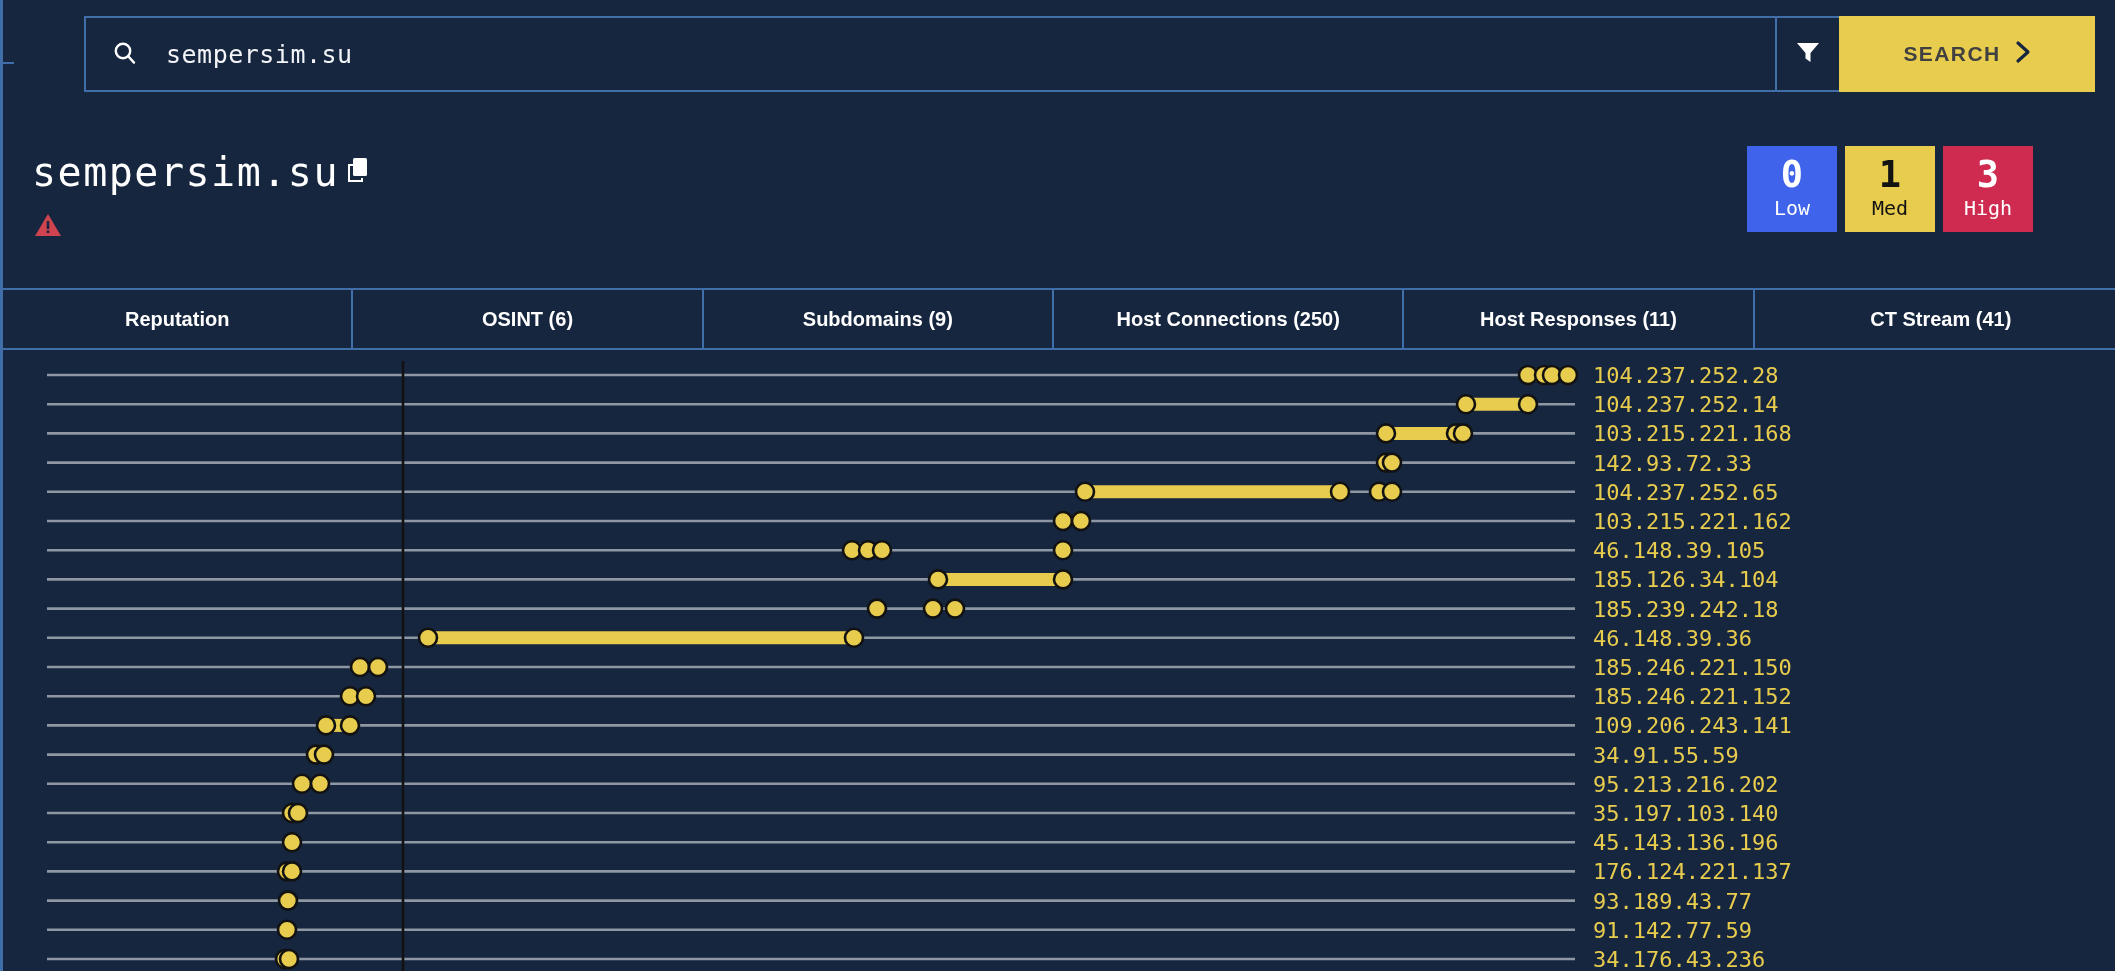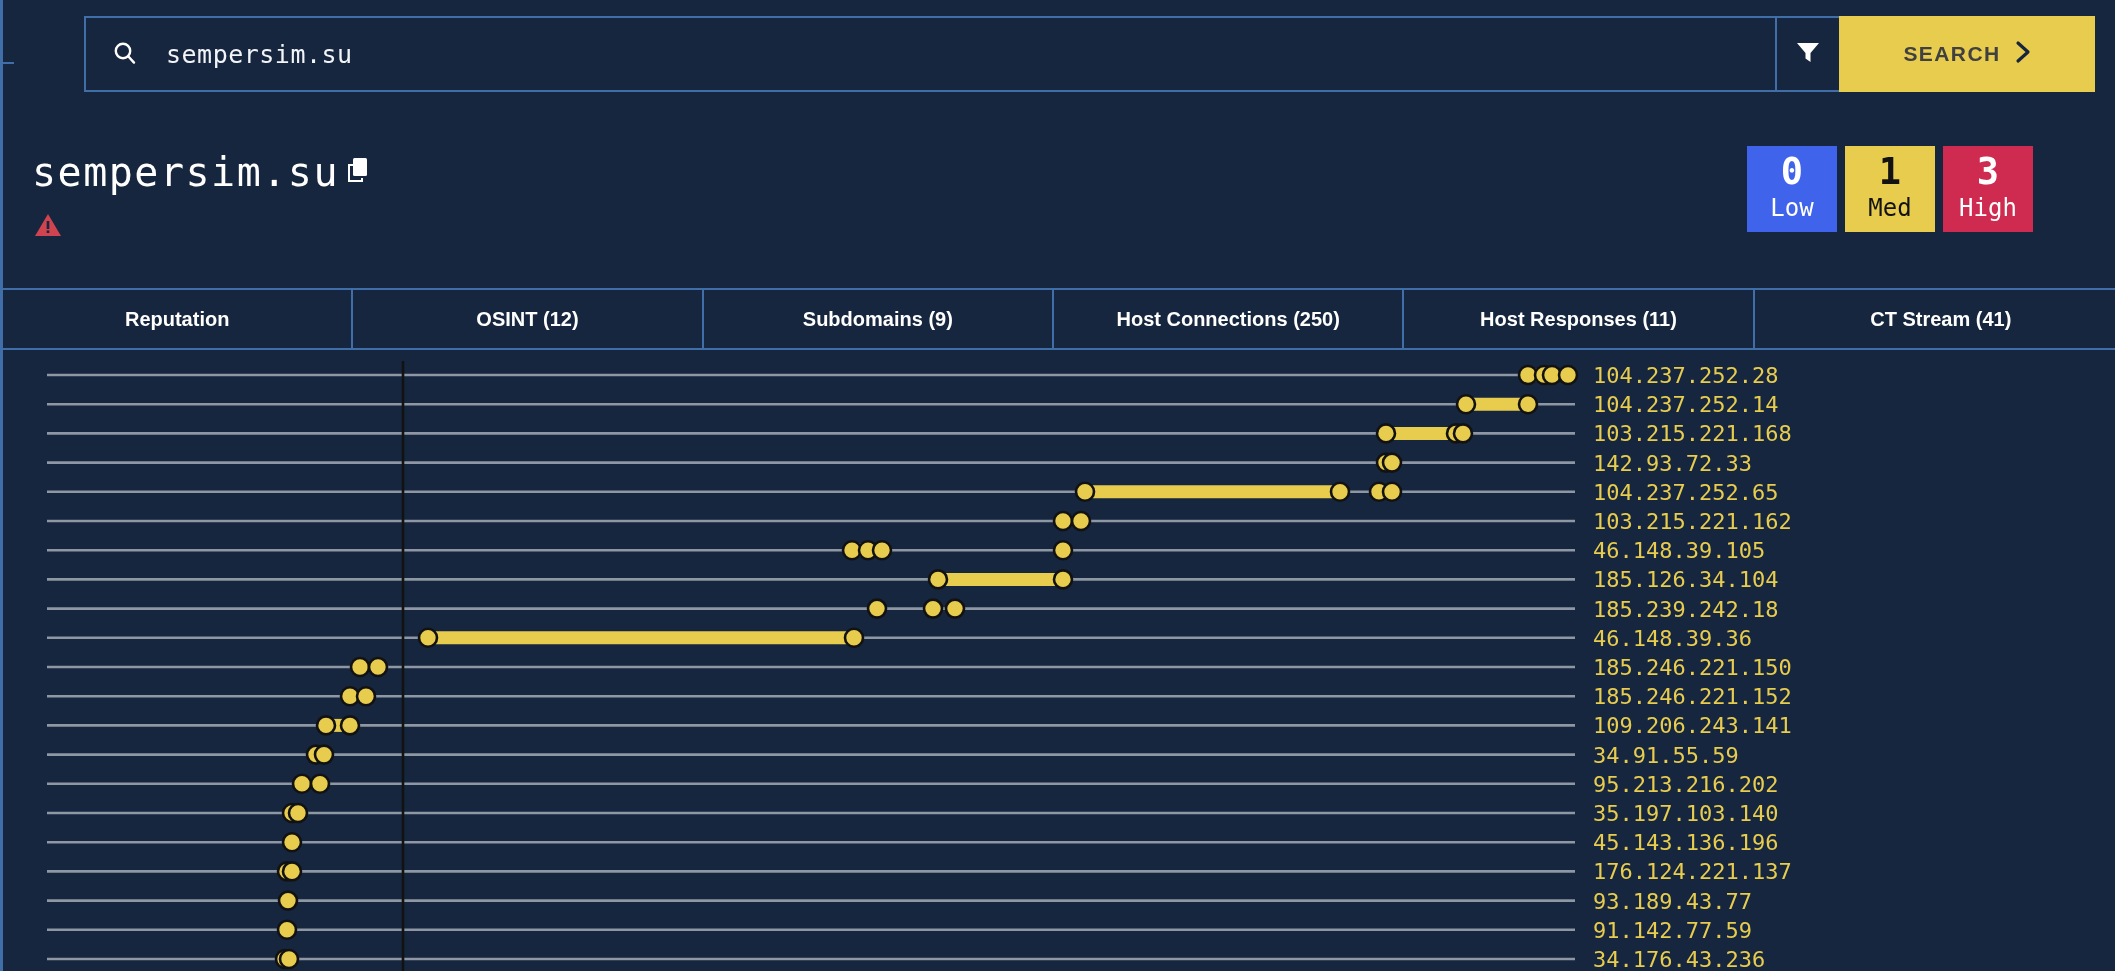--- a/index.html
+++ b/index.html
@@ -110,21 +110,21 @@
     display: flex; flex-direction: column;
     align-items: center; justify-content: center;
     cursor: pointer;
   }
   .badge-num {
     font-family: "DejaVu Sans Mono", monospace;
     font-size: 37px; font-weight: bold; line-height: 1.05;
   }
   .badge-lab {
     font-family: "DejaVu Sans Mono", monospace;
-    font-size: 24px; line-height: 1.4;
+    font-size: 20px; line-height: 1.4;
   }
   .badge.low  { background: #3f63ea; color: #ffffff; }
   .badge.med  { background: #e8cc4e; color: #121212; }
   .badge.high { background: #cf2b50; color: #ffffff; }
 
   
   .tabs {
     position: absolute; left: 3px; top: 288px;
     width: 2112px; height: 62px;
     display: flex;
@@ -222,21 +222,21 @@
     <span class="badge-num">3</span>
     <span class="badge-lab">High</span>
   </div>
 </div>
 
 <div class="tabs">
   <div class="tab">
       <span>Reputation</span>
     </div>
   <div class="tab">
-      <span>OSINT (12)</span>
+      <span>OSINT (6)</span>
     </div>
   <div class="tab">
       <span>Subdomains (9)</span>
     </div>
   <div class="tab">
       <span>Host Connections (250)</span>
     </div>
   <div class="tab">
       <span>Host Responses (11)</span>
     </div>

